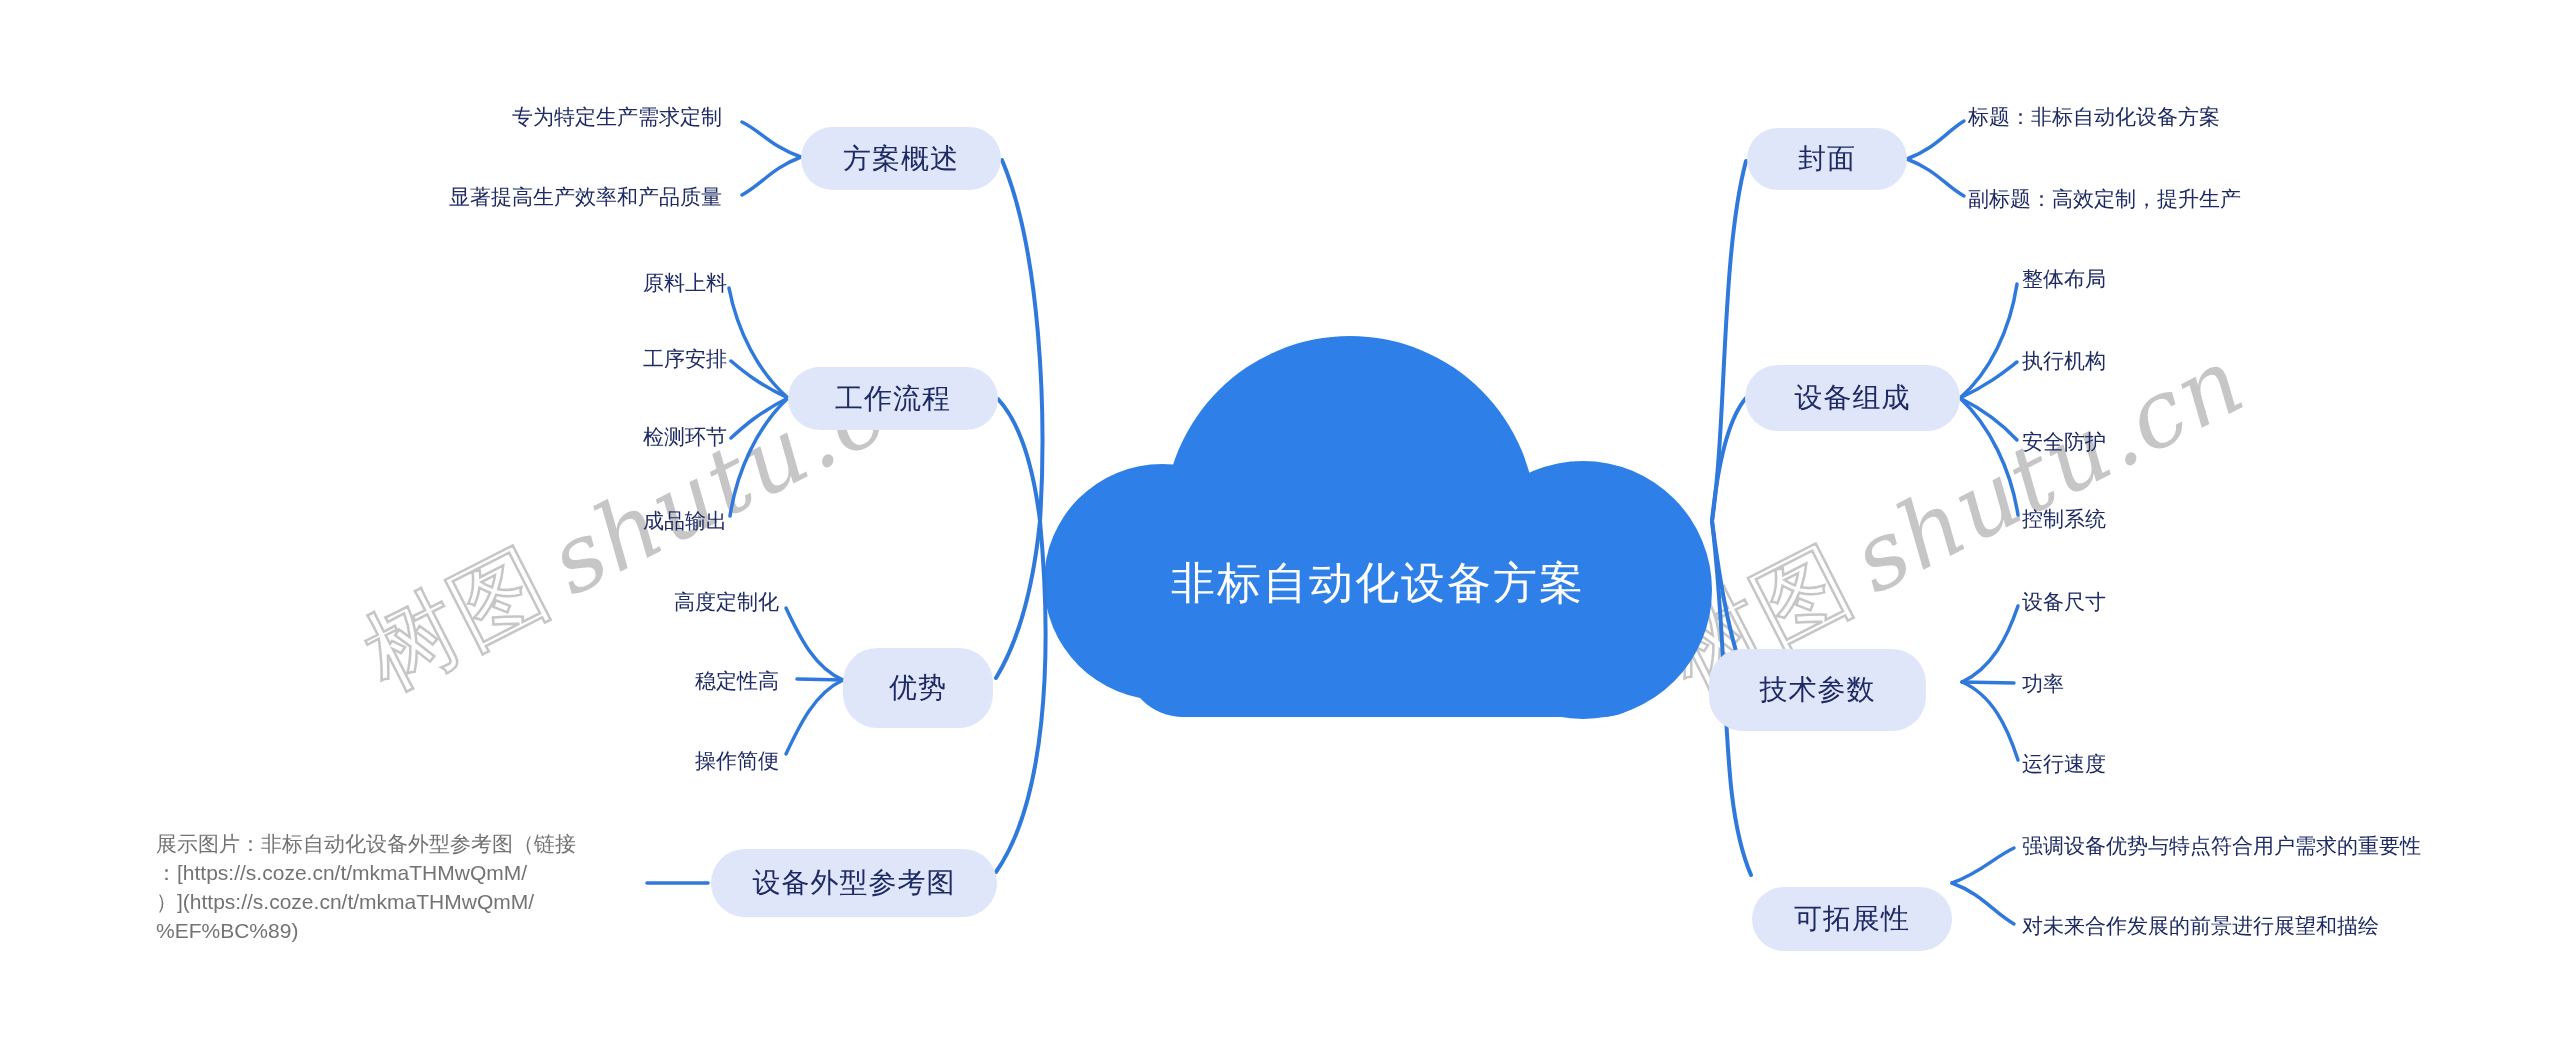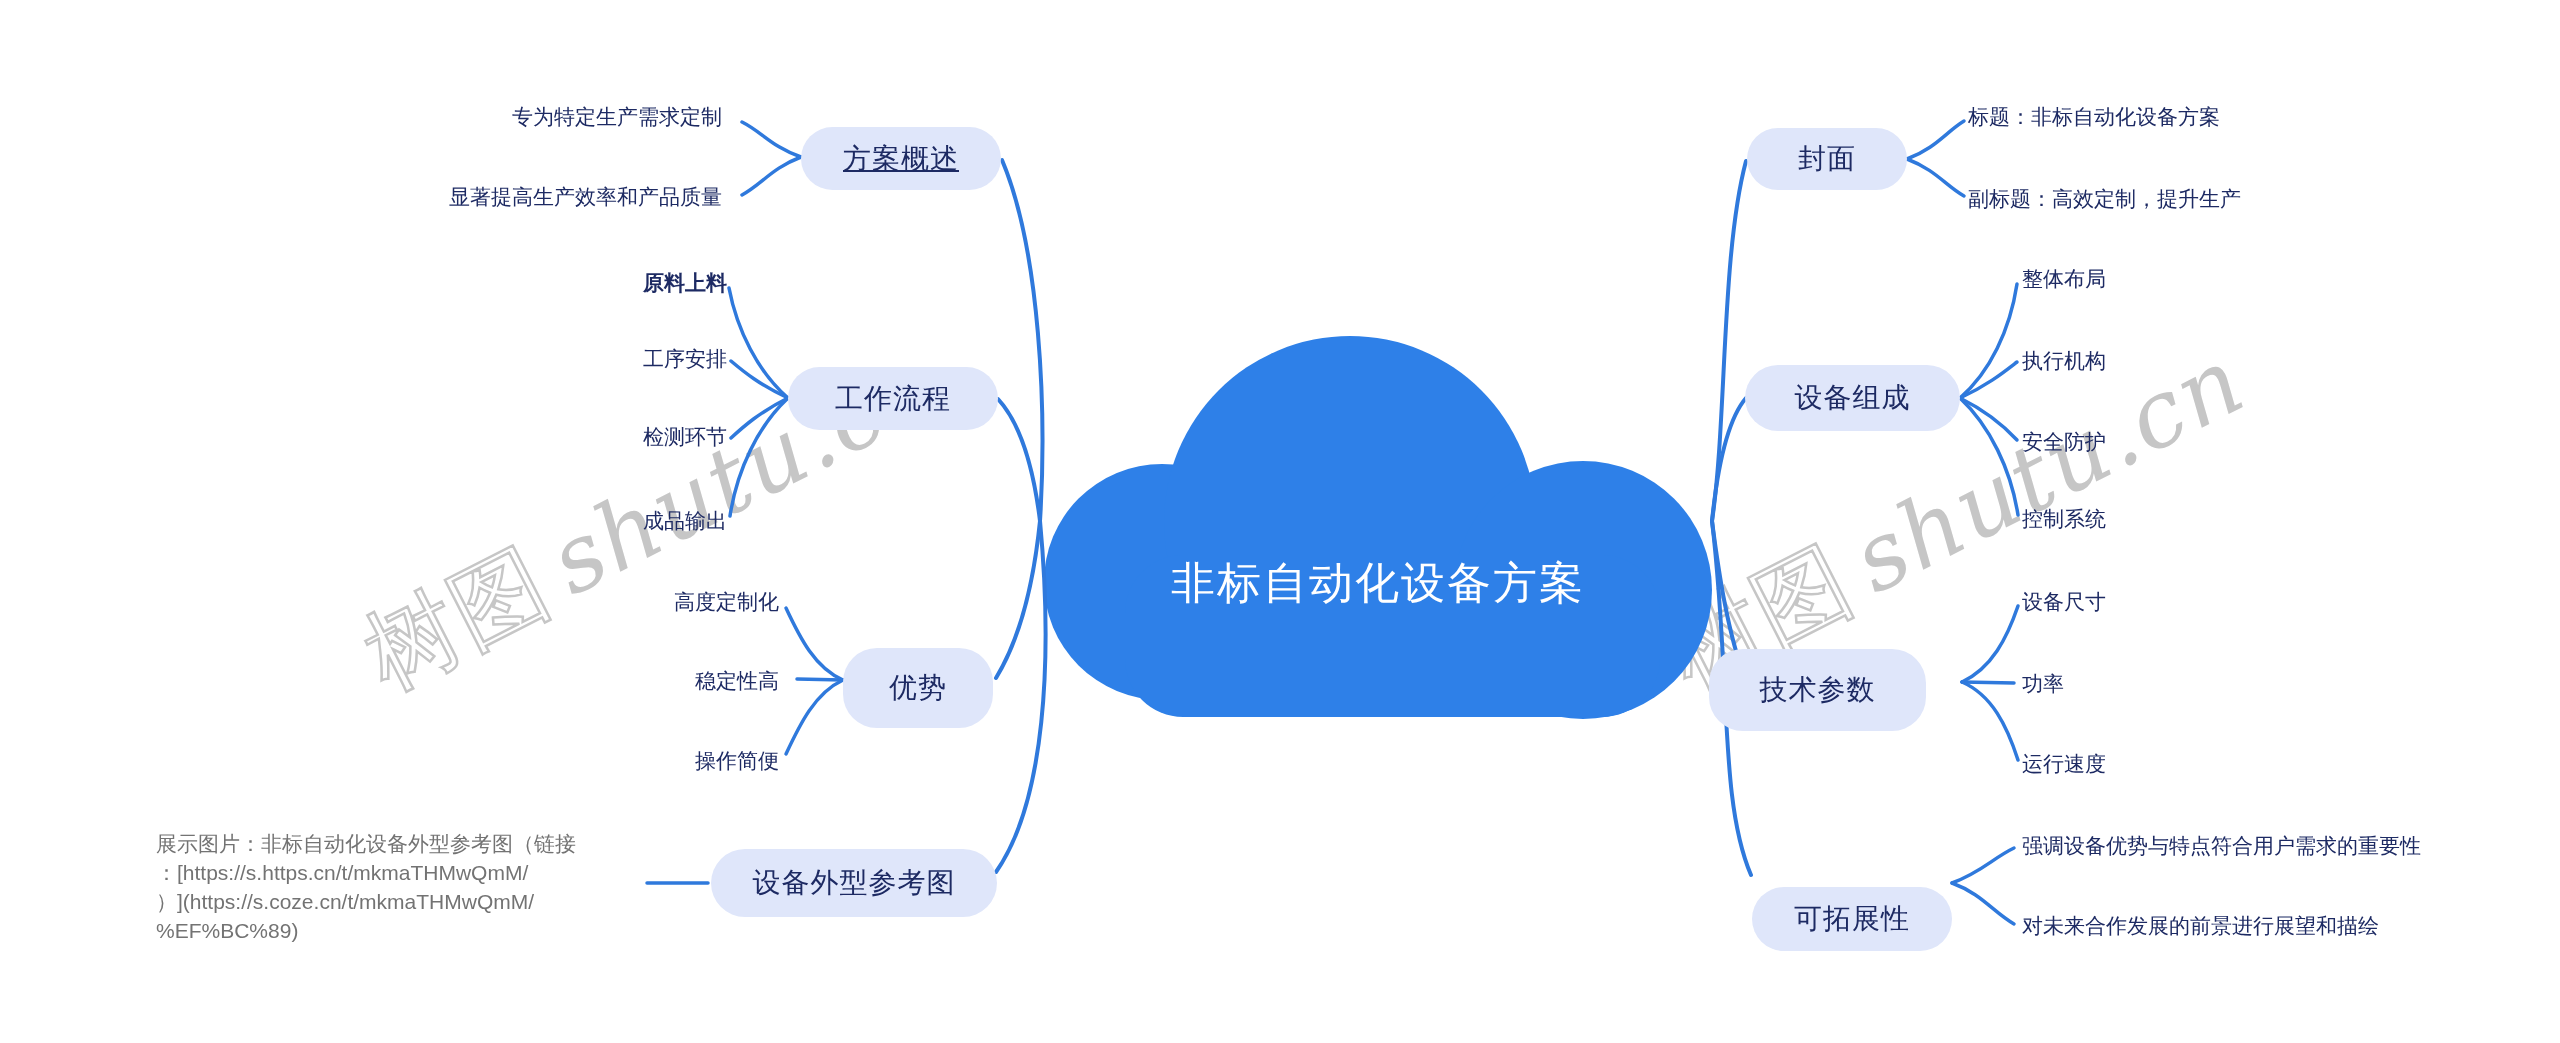--- a/index.html
+++ b/index.html
@@ -101,48 +101,48 @@
       <path d="M 1962 682 L 2014 683"></path>
       <path d="M 1962 682 C 1992 695 2007 726 2018 760"></path>
 
       <path d="M 1952 883 C 1982 872 1993 858 2014 848"></path>
       <path d="M 1952 883 C 1982 894 1993 912 2014 924"></path>
     </g>
   </svg>
 
   <div class="root-label">非标自动化设备方案</div>
 
-  <div class="pill" style="left:801px;top:127px;width:200px;height:63px;text-decoration:underline;">
+  <div class="pill" style="left:801px;top:127px;width:200px;height:63px;">
     <span>方案概述</span>
   </div>
   <div class="pill" style="left:788px;top:367px;width:210px;height:63px;">
     <span>工作流程</span>
   </div>
   <div class="pill" style="left:843px;top:648px;width:150px;height:80px;">
     <span>优势</span>
   </div>
   <div class="pill" style="left:711px;top:849px;width:286px;height:68px;">
     <span>设备外型参考图</span>
   </div>
 
   <div class="child r" style="right:1838px;top:104px;">专为特定生产需求定制</div>
   <div class="child r" style="right:1838px;top:184px;">显著提高生产效率和产品质量</div>
 
-  <div class="child r" style="right:1833px;top:270px;font-weight:bold;">原料上料</div>
+  <div class="child r" style="right:1833px;top:270px;">原料上料</div>
   <div class="child r" style="right:1833px;top:346px;">工序安排</div>
   <div class="child r" style="right:1833px;top:424px;">检测环节</div>
   <div class="child r" style="right:1833px;top:508px;">成品输出</div>
 
   <div class="child r" style="right:1781px;top:589px;">高度定制化</div>
   <div class="child r" style="right:1781px;top:668px;">稳定性高</div>
   <div class="child r" style="right:1781px;top:748px;">操作简便</div>
 
   <div class="note">
     <div>展示图片：非标自动化设备外型参考图（链接</div>
-    <div>：[https://s.https.cn/t/mkmaTHMwQmM/</div>
+    <div>：[https://s.coze.cn/t/mkmaTHMwQmM/</div>
     <div>）](https://s.coze.cn/t/mkmaTHMwQmM/</div>
     <div>%EF%BC%89)</div>
   </div>
 
   <div class="pill" style="left:1747px;top:128px;width:160px;height:62px;">
     <span>封面</span>
   </div>
   <div class="pill" style="left:1745px;top:365px;width:215px;height:66px;">
     <span>设备组成</span>
   </div>

